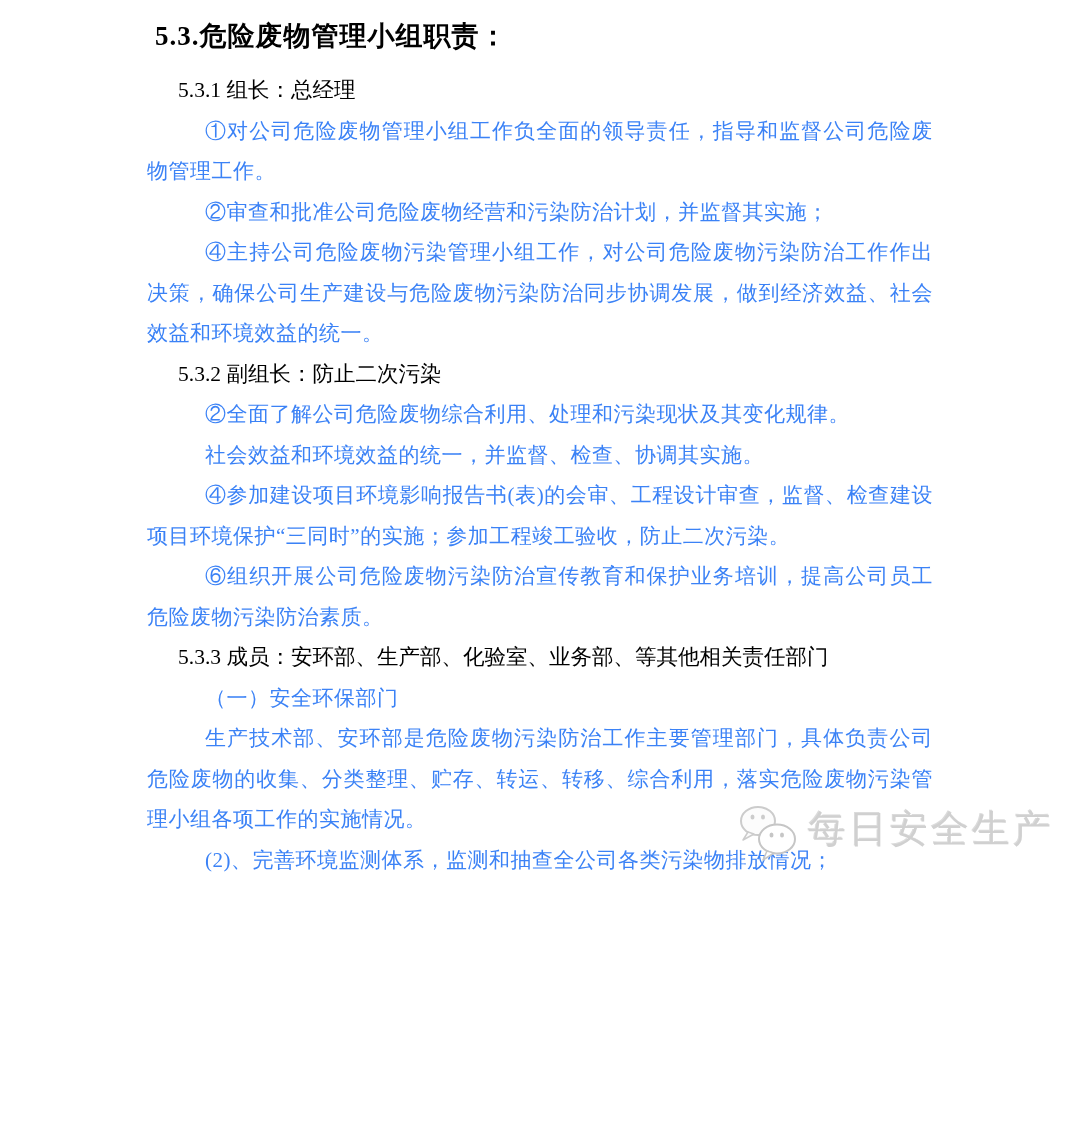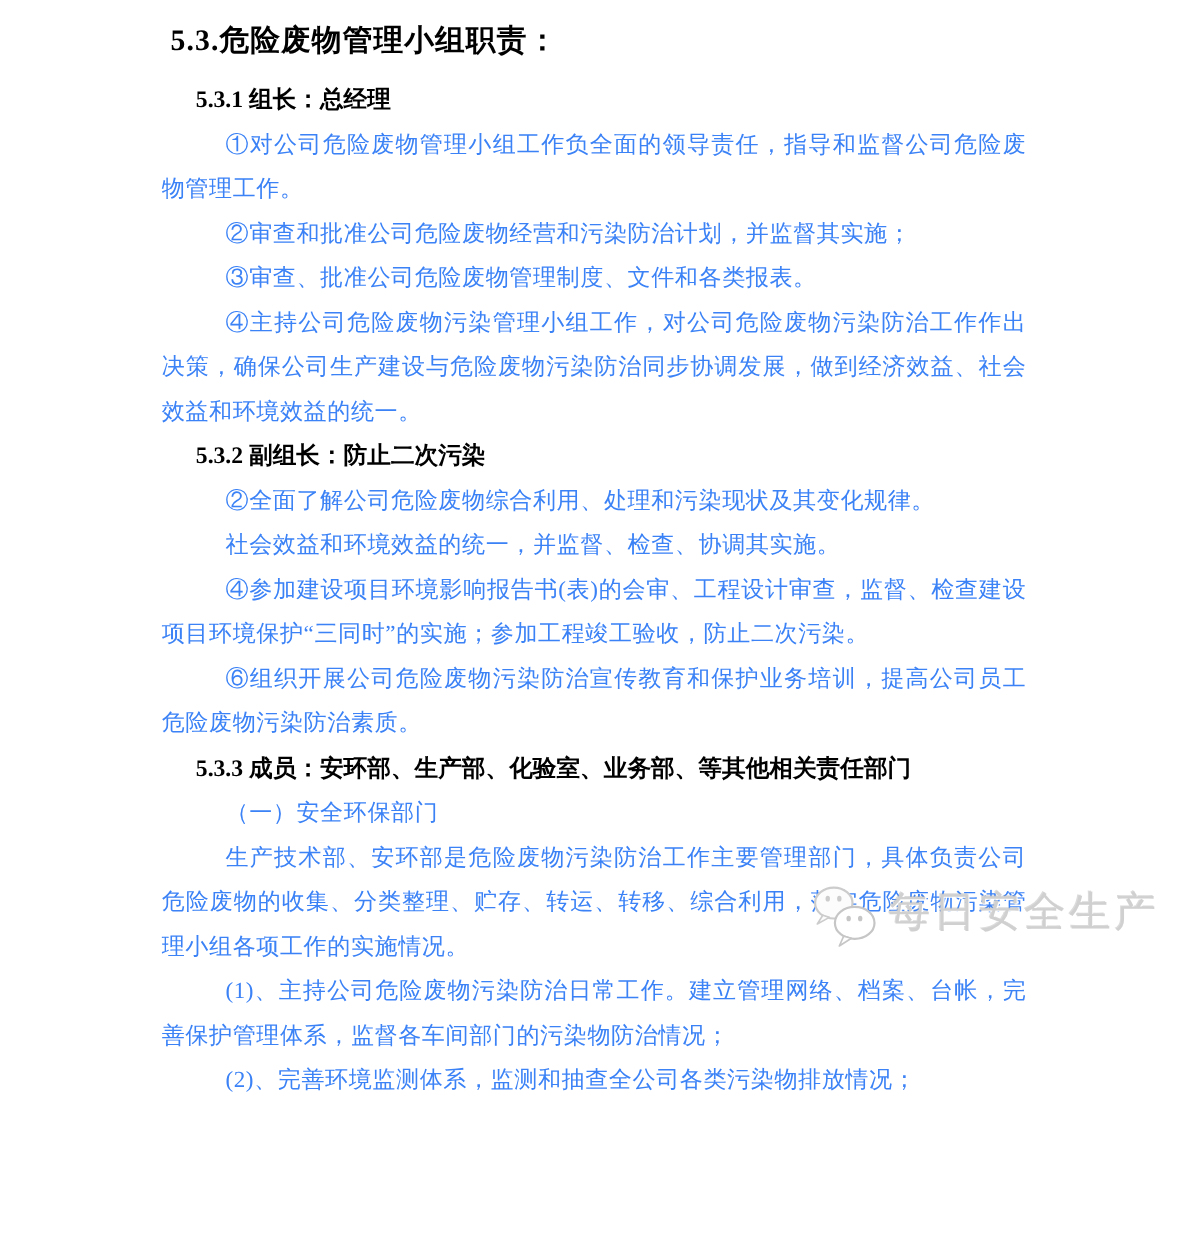--- a/index.html
+++ b/index.html
@@ -23,21 +23,21 @@
     font-size: 27px;
     font-weight: bold;
     line-height: 40px;
     letter-spacing: 1px;
     margin-left: 8px;
     margin-bottom: 14px;
     color: #000;
   }
   .section-title {
     font-size: 21.5px;
-    font-weight: bold;
+    font-weight: normal;
     line-height: 40.5px;
     margin-left: 31px;
     color: #000;
   }
   .para {
     font-size: 21px;
     line-height: 40.5px;
     text-align: justify;
     text-indent: 58px;
     word-break: break-all;
@@ -64,33 +64,31 @@
 </head>
 <body>
 
 <div class="page">
 
   <div class="doc-heading">5.3.危险废物管理小组职责：</div>
 
   <div class="section-title">5.3.1 组长：总经理</div>
   <p class="para">①对公司危险废物管理小组工作负全面的领导责任，指导和监督公司危险废物管理工作。</p>
   <p class="para">②审查和批准公司危险废物经营和污染防治计划，并监督其实施；</p>
-  <p class="para">③审查、批准公司危险废物管理制度、文件和各类报表。</p>
   <p class="para">④主持公司危险废物污染管理小组工作，对公司危险废物污染防治工作作出决策，确保公司生产建设与危险废物污染防治同步协调发展，做到经济效益、社会效益和环境效益的统一。</p>
 
   <div class="section-title">5.3.2 副组长：防止二次污染</div>
   <p class="para">②全面了解公司危险废物综合利用、处理和污染现状及其变化规律。</p>
   <p class="para">社会效益和环境效益的统一，并监督、检查、协调其实施。</p>
   <p class="para">④参加建设项目环境影响报告书(表)的会审、工程设计审查，监督、检查建设项目环境保护“三同时”的实施；参加工程竣工验收，防止二次污染。</p>
   <p class="para">⑥组织开展公司危险废物污染防治宣传教育和保护业务培训，提高公司员工危险废物污染防治素质。</p>
 
   <div class="section-title">5.3.3 成员：安环部、生产部、化验室、业务部、等其他相关责任部门</div>
   <p class="para">（一）安全环保部门</p>
   <p class="para">生产技术部、安环部是危险废物污染防治工作主要管理部门，具体负责公司危险废物的收集、分类整理、贮存、转运、转移、综合利用，落实危险废物污染管理小组各项工作的实施情况。</p>
-  <p class="para">(1)、主持公司危险废物污染防治日常工作。建立管理网络、档案、台帐，完善保护管理体系，监督各车间部门的污染物防治情况；</p>
   <p class="para">(2)、完善环境监测体系，监测和抽查全公司各类污染物排放情况；</p>
 
   <div class="watermark">
     <span class="wm-icon">
       <svg width="64" height="60" viewBox="0 0 64 60" xmlns="http://www.w3.org/2000/svg">
 
         <ellipse cx="22" cy="17" rx="17" ry="14" fill="#fcfcfc" stroke="#cccccc" stroke-width="2"></ellipse>
         <path d="M12 28 L7 36 L18 30 Z" fill="#fcfcfc" stroke="#cccccc" stroke-width="1.5" stroke-linejoin="round"></path>
         <ellipse cx="16.5" cy="13" rx="2" ry="2.6" fill="#cccccc"></ellipse>
         <ellipse cx="27" cy="13" rx="2" ry="2.6" fill="#cccccc"></ellipse>

